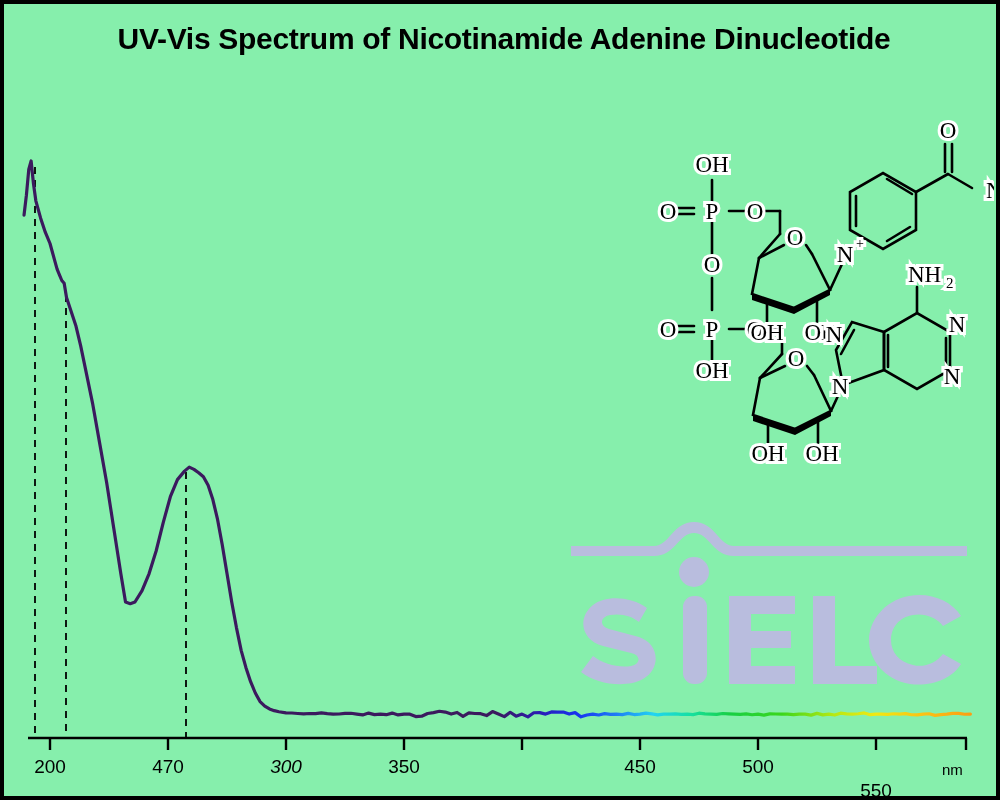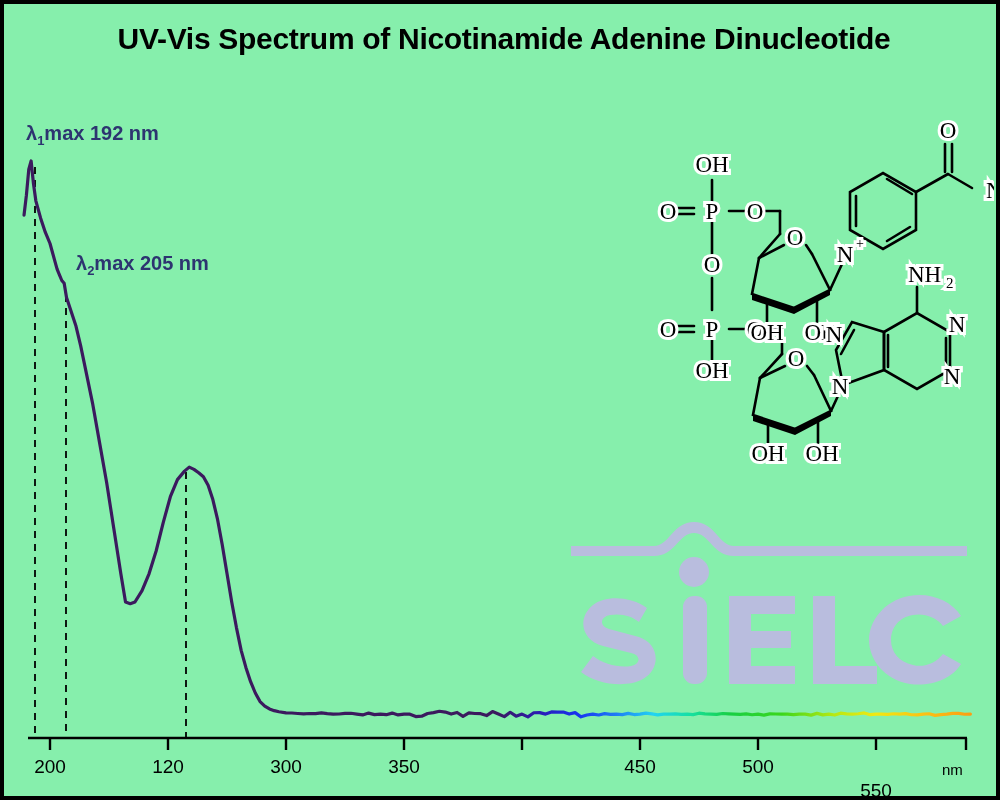--- a/index.html
+++ b/index.html
@@ -24,27 +24,21 @@
   #nmlab{position:absolute;font-size:15px;color:#000;left:938px;top:757px;
          font-family:Liberation Sans, sans-serif;}
 </style>
 </head>
 <body>
 
 <div id="root">
 
   <div id="title">UV-Vis Spectrum of Nicotinamide Adenine Dinucleotide</div>
 
-  <div class="peak-label" id="lab1">
-    <span>λ</span><sub>1</sub><span>max  192 nm</span>
-  </div>
 
-  <div class="peak-label" id="lab2">
-    <span>λ</span><sub>2</sub><span>max  205 nm</span>
-  </div>
 
   <svg id="logo" viewBox="0 0 400 170">
     <g fill="#b9bdde">
       <path d="M2,30 L85,30 C100,30 104,6 125,6 C146,6 150,30 165,30 L398,30 L398,40 L165,40 C144,40 140,17 125,17 C110,17 106,40 85,40 L2,40 Z"></path>
       <circle cx="125" cy="56" r="15"></circle>
       <path d="M78,92 C62,80 36,79 24,89 C8,102 12,124 34,130 L62,137 C72,139 72,148 62,150 C50,152 34,148 24,140 L12,156 C28,169 58,172 74,163 C92,153 91,128 70,121 L40,113 C30,110 31,101 41,99 C52,97 63,100 70,106 Z"></path>
       <rect x="114" y="80" width="24" height="88" rx="11"></rect>
       <path d="M160,80 L226,80 L226,98 L182,98 L182,115 L222,115 L222,132 L182,132 L182,150 L226,150 L226,168 L160,168 Z"></path>
       <path d="M244,80 L266,80 L266,150 L308,150 L308,168 L244,168 Z"></path>
       <path d="M392,100 C382,84 360,76 340,80 C314,85 300,106 300,124 C300,143 315,164 341,168 C361,171 383,163 392,148 L374,138 C367,147 355,152 344,149 C330,146 322,136 322,124 C322,112 330,101 344,99 C355,97 367,101 374,110 Z"></path>
@@ -175,22 +169,22 @@
       <line x1="636" y1="734" x2="636" y2="746"></line>
       <line x1="754" y1="734" x2="754" y2="746"></line>
       <line x1="872" y1="734" x2="872" y2="746"></line>
       <line x1="962" y1="734" x2="962" y2="746"></line>
     </g>
     <path id="curve" fill="none" stroke="url(#specgrad)" stroke-width="3.2" stroke-linejoin="round" stroke-linecap="round" d="M20.04,211.05 L22.40,191.14 L24.76,165.53 L27.12,157.00 L29.48,179.76 L31.84,196.83 L36.56,213.90 L41.28,228.13 L46.00,239.50 L50.72,256.58 L53.08,265.11 L55.44,270.80 L57.80,276.49 L60.16,279.33 L62.52,293.56 L67.24,307.79 L71.96,322.01 L76.68,341.92 L81.40,364.69 L88.48,398.83 L95.56,438.65 L102.64,478.49 L109.72,524.00 L116.80,569.52 L121.52,597.98 L126.24,599.68 L130.96,597.98 L138.04,586.60 L145.12,569.52 L152.20,546.76 L159.28,518.32 L166.36,492.71 L173.44,475.64 L180.52,467.11 L185.24,463.12 L189.96,465.40 L194.68,468.81 L199.40,472.79 L204.12,481.33 L208.84,495.55 L213.56,515.47 L218.28,541.08 L223.00,569.52 L227.72,597.98 L232.44,623.58 L237.16,646.34 L241.88,663.41 L246.60,677.63 L251.32,689.01 L256.04,697.55 L260.76,702.10 L265.48,704.95 L270.20,706.65 L274.92,707.79 L282.00,708.93 L287.90,709.02 L293.80,709.50 L299.70,709.90 L305.60,709.50 L311.50,709.56 L317.40,708.81 L323.30,709.58 L329.20,710.07 L335.10,710.01 L341.00,709.33 L346.90,709.24 L352.80,710.07 L358.70,710.92 L364.60,709.08 L370.50,710.65 L376.40,710.07 L382.30,710.68 L388.20,709.09 L394.10,710.95 L400.00,710.07 L405.90,710.16 L411.80,712.59 L417.70,712.20 L423.60,709.50 L429.50,708.60 L435.40,707.25 L441.30,708.08 L447.20,710.07 L453.10,708.48 L459.00,712.39 L464.90,708.94 L470.80,709.50 L476.70,709.67 L482.60,711.55 L488.50,707.58 L494.40,710.07 L500.30,712.64 L506.20,708.26 L512.10,712.18 L518.00,710.07 L523.90,712.89 L529.80,708.77 L535.70,708.64 L541.60,710.07 L547.50,707.90 L553.40,708.17 L559.30,708.06 L565.20,710.07 L571.10,708.62 L577.00,712.84 L582.90,711.03 L588.80,710.07 L594.70,710.96 L600.60,709.66 L606.50,710.37 L612.40,710.07 L618.30,710.58 L624.20,709.32 L630.10,710.55 L636.00,710.07 L641.90,709.11 L647.80,709.92 L653.70,710.83 L659.60,710.07 L665.50,710.17 L671.40,709.88 L677.30,710.29 L683.20,710.07 L689.10,710.58 L695.00,709.20 L700.90,709.81 L706.80,710.07 L712.70,710.44 L718.60,709.51 L724.50,709.85 L730.40,710.07 L736.30,710.33 L742.20,709.88 L748.10,710.74 L754.00,710.07 L759.90,711.13 L765.80,709.83 L771.70,710.00 L777.60,710.07 L783.50,710.18 L789.40,710.59 L795.30,710.19 L801.20,710.07 L807.10,711.14 L813.00,709.37 L818.90,710.83 L824.80,710.07 L830.70,711.04 L836.60,709.17 L842.50,709.80 L848.40,710.07 L854.30,709.77 L860.20,708.96 L866.10,710.71 L872.00,710.07 L877.90,710.12 L883.80,710.34 L889.70,709.73 L895.60,710.07 L901.50,709.61 L907.40,710.76 L913.30,710.86 L919.20,710.07 L925.10,709.77 L931.00,711.35 L936.90,710.62 L942.80,710.07 L948.70,709.36 L954.60,709.39 L960.50,710.24 L966.40,710.07"></path>
   </svg>
 
   <div id="axislabels">
       <div class="tickl" style="left: 46px; top: 752px; text-align: center;">200</div>
-      <div class="tickl" style="left: 164px; top: 752px;">120</div>
-      <div class="tickl" style="left: 282px; top: 752px;">300</div>
+      <div class="tickl" style="left: 164px; top: 752px;">470</div>
+      <div class="tickl" style="left: 282px; top: 752px; font-style: italic;">300</div>
       <div class="tickl" style="left: 400px; top: 752px;">350</div>
       <div class="tickl" style="left: 518px; top: 752px; margin-top: 36px;">400</div>
       <div class="tickl" style="left: 636px; top: 752px;">450</div>
       <div class="tickl" style="left: 754px; top: 752px;">500</div>
       <div class="tickl" style="left: 872px; top: 752px; margin-top: 24px;">550</div>
     </div>
   <div id="nmlab">nm</div>
 
 </div>
 

